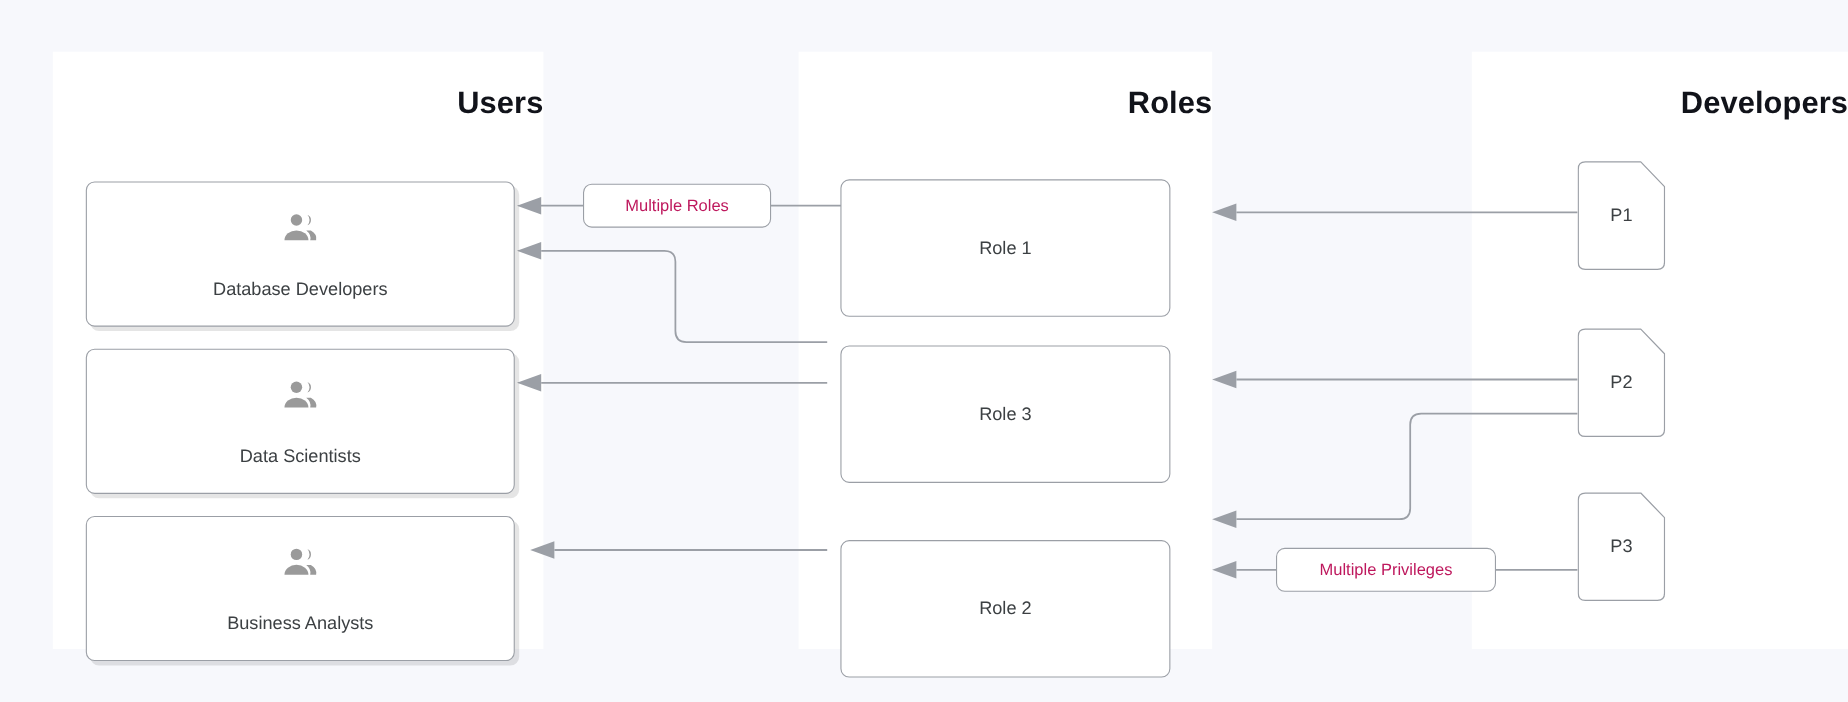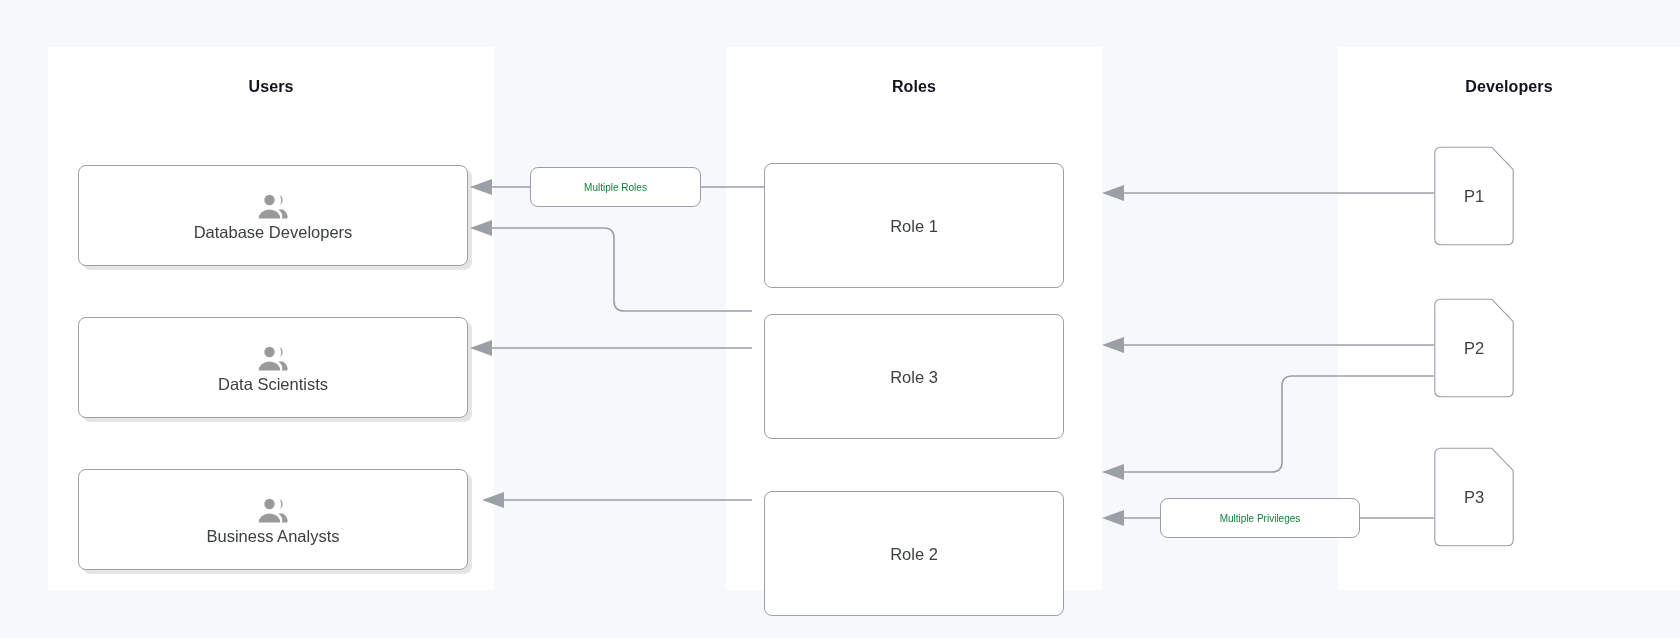--- a/index.html
+++ b/index.html
@@ -29,22 +29,22 @@
   }
   #panel-users   { left: 48px;   top: 47px;  width: 446px; height: 543px; }
   #panel-roles   { left: 726px;  top: 47px;  width: 376px; height: 543px; }
   #panel-privs   { left: 1338px; top: 47px;  width: 342px; height: 543px; }
 
   .panel-title {
     position: absolute;
     top: 31px;
     left: 0;
     width: 100%;
-    text-align: center;
-    font-size: 16px;
+    text-align: right;
+    font-size: 28px;
     font-weight: bold;
     color: #11131a;
     letter-spacing: .1px;
   }
 
   
   .node {
     position: absolute;
     box-sizing: border-box;
     background: #ffffff;
@@ -58,21 +58,21 @@
     left: 0; right: 0;
     text-align: center;
     color: #3c4043;
     font-size: 16.5px;
     white-space: nowrap;
   }
 
   
   .user-card {
     width: 390px;
-    height: 101px;
+    height: 132px;
     left: 78px;
     box-shadow: 4px 4px 0 0 rgba(0,0,0,0.10);
   }
   .user-card .node-label { bottom: 23px; }
   .user-icon {
     position: absolute;
     left: 50%;
     top: 28px;
     transform: translateX(-50%);
     width: 32px;
@@ -108,22 +108,22 @@
   .conn-label {
     position: absolute;
     box-sizing: border-box;
     background: #ffffff;
     border: 1px solid #9b9fa6;
     border-radius: 8px;
     z-index: 6;
     display: flex;
     align-items: center;
     justify-content: center;
-    color: #15803d;
-    font-size: 10px;
+    color: #be185d;
+    font-size: 15px;
     white-space: nowrap;
   }
 
   
   #edges {
     position: absolute;
     left: 0; top: 0;
     width: 1680px;
     height: 638px;
     z-index: 3;

